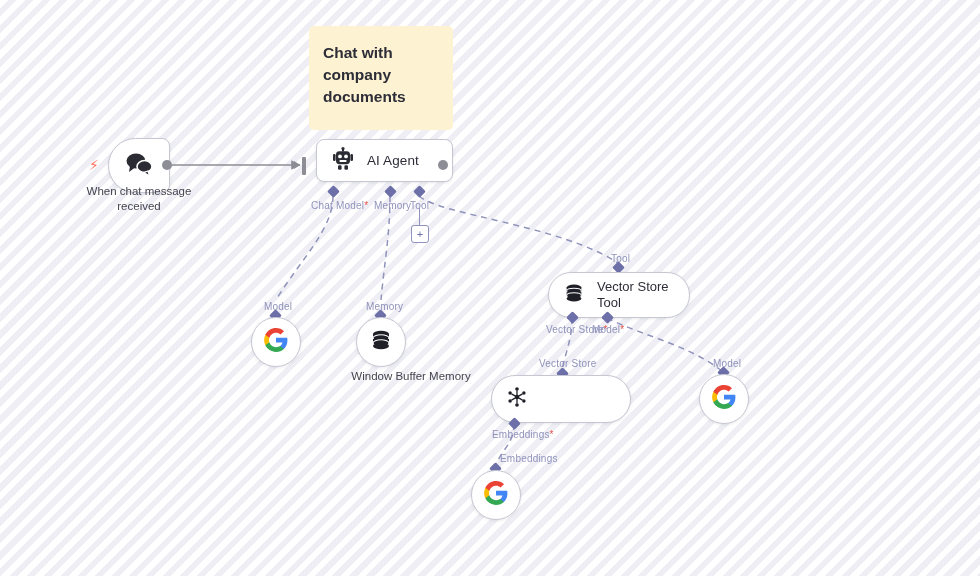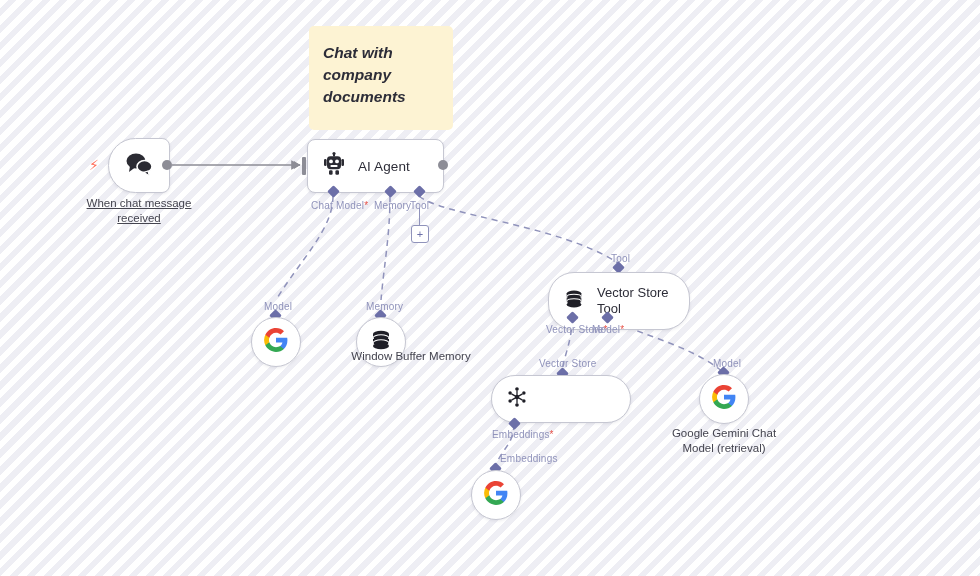--- a/index.html
+++ b/index.html
@@ -23,21 +23,20 @@
     border-radius:5px;
     box-sizing:border-box;
     padding:16px 14px;
   }
   .sticky .sticky-text{
     font-size:15.5px;
     font-weight:bold;
     color:#2d2d38;
     line-height:1.42;
     white-space:pre-line;
-    font-style:italic;
   }
 
   
   .node-rect{
     position:absolute;
     background:#ffffff;
     border:1px solid #c6c7d2;
     border-radius:8px;
     box-sizing:border-box;
     display:flex;align-items:center;
@@ -185,23 +184,23 @@
       <svg width="30" height="26" viewBox="0 0 30 26">
         <ellipse cx="12" cy="10" rx="9.5" ry="7.5" fill="#2b2b33"></ellipse>
         <path d="M6 15 L5 21 L11 16.5 Z" fill="#2b2b33"></path>
         <ellipse cx="20.5" cy="15.5" rx="7.5" ry="6" fill="#2b2b33" stroke="#ffffff" stroke-width="1.6"></ellipse>
         <path d="M24 20 L25.5 25 L20 21.5 Z" fill="#2b2b33" stroke="#ffffff" stroke-width="1.2"></path>
       </svg>
     </span>
   </div>
   <div class="bolt" style="left:89px;top:158px;">⚡</div>
   <div class="out-dot" style="left:162px;top:160px;"></div>
-  <div class="caption" style="left:70px;top:196px;width:138px;text-decoration:underline;">When chat message received</div>
-
-  <div class="node-rect" style="left:307px;top:139px;width:137px;height:54px;">
+  <div class="caption" style="left:70px;top:184px;width:138px;">When chat message received</div>
+
+  <div class="node-rect" style="left:316px;top:139px;width:137px;height:43px;">
     <span class="icon">
       <svg width="24" height="24" viewBox="0 0 24 24">
         <rect x="2" y="7" width="2.6" height="7" rx="1.2" fill="#2b2b33"></rect>
         <rect x="19.4" y="7" width="2.6" height="7" rx="1.2" fill="#2b2b33"></rect>
         <rect x="11" y="1" width="2" height="3.4" fill="#2b2b33"></rect>
         <circle cx="12" cy="1.6" r="1.6" fill="#2b2b33"></circle>
         <rect x="5" y="4.2" width="14" height="13" rx="3.4" fill="#2b2b33"></rect>
         <circle cx="9" cy="9.4" r="1.9" fill="#ffffff"></circle>
         <circle cx="15" cy="9.4" r="1.9" fill="#ffffff"></circle>
         <rect x="8.4" y="13" width="7.2" height="2" rx="1" fill="#ffffff"></rect>
@@ -247,25 +246,25 @@
       <svg width="24" height="24" viewBox="0 0 24 24">
         <ellipse cx="12" cy="6" rx="8" ry="3.2" fill="#1f1f27"></ellipse>
         <rect x="4" y="6" width="16" height="4" fill="#1f1f27"></rect>
         <ellipse cx="12" cy="10" rx="8" ry="3.2" fill="#1f1f27" stroke="#ffffff" stroke-width="1.1"></ellipse>
         <rect x="4" y="11" width="16" height="4" fill="#1f1f27"></rect>
         <ellipse cx="12" cy="15" rx="8" ry="3.2" fill="#1f1f27" stroke="#ffffff" stroke-width="1.1"></ellipse>
         <ellipse cx="12" cy="18" rx="8" ry="3.2" fill="#1f1f27"></ellipse>
       </svg>
     </span>
   </div>
-  <div class="caption" style="left:321px;top:349px;width:120px;padding-left:30px;">Window Buffer Memory</div>
+  <div class="caption" style="left:321px;top:369px;width:120px;padding-left:30px;">Window Buffer Memory</div>
 
   <div class="port-label" style="left:611px;top:253px;">Tool</div>
   <div class="diamond" style="left:614px;top:263px;"></div>
-  <div class="node-pill" style="left:548px;top:272px;width:142px;height:58px;">
+  <div class="node-pill" style="left:548px;top:272px;width:142px;height:46px;">
     <span class="icon">
       <svg width="22" height="22" viewBox="0 0 24 24">
         <ellipse cx="12" cy="6" rx="8" ry="3.2" fill="#1f1f27"></ellipse>
         <rect x="4" y="6" width="16" height="4" fill="#1f1f27"></rect>
         <ellipse cx="12" cy="10" rx="8" ry="3.2" fill="#1f1f27" stroke="#ffffff" stroke-width="1.1"></ellipse>
         <rect x="4" y="11" width="16" height="4" fill="#1f1f27"></rect>
         <ellipse cx="12" cy="15" rx="8" ry="3.2" fill="#1f1f27" stroke="#ffffff" stroke-width="1.1"></ellipse>
         <ellipse cx="12" cy="18" rx="8" ry="3.2" fill="#1f1f27"></ellipse>
       </svg>
     </span>
@@ -305,21 +304,20 @@
   <div class="node-circle" style="left:699px;top:374px;width:50px;height:50px;">
     <span class="icon">
       <svg width="26" height="26" viewBox="0 0 48 48">
         <path fill="#4285F4" d="M45.1 24.5c0-1.6-.14-3.16-.42-4.66H24v8.82h11.84c-.51 2.75-2.06 5.08-4.39 6.64v5.52h7.1c4.16-3.83 6.55-9.47 6.55-16.32z"></path>
         <path fill="#34A853" d="M24 46c5.94 0 10.92-1.97 14.56-5.33l-7.1-5.52c-1.97 1.32-4.49 2.1-7.46 2.1-5.73 0-10.58-3.87-12.31-9.07H4.34v5.7C7.96 41.07 15.4 46 24 46z"></path>
         <path fill="#FBBC05" d="M11.69 28.18c-.44-1.32-.69-2.73-.69-4.18s.25-2.86.69-4.18v-5.7H4.34A21.99 21.99 0 0 0 2 24c0 3.55.85 6.91 2.34 9.88l7.35-5.7z"></path>
         <path fill="#EA4335" d="M24 10.75c3.23 0 6.13 1.11 8.41 3.29l6.31-6.31C34.91 4.18 29.93 2 24 2 15.4 2 7.96 6.93 4.34 14.12l7.35 5.7c1.73-5.2 6.58-9.07 12.31-9.07z"></path>
       </svg>
     </span>
   </div>
-  <div class="caption" style="left:659px;top:426px;width:130px;">Google Gemini Chat Model (retrieval)</div>
 
   <div class="port-label" style="left:473px;top:453px;margin-left:27px;">Embeddings</div>
   <div class="diamond" style="left:491px;top:464px;"></div>
   <div class="node-circle" style="left:471px;top:470px;width:50px;height:50px;">
     <span class="icon">
       <svg width="26" height="26" viewBox="0 0 48 48">
         <path fill="#4285F4" d="M45.1 24.5c0-1.6-.14-3.16-.42-4.66H24v8.82h11.84c-.51 2.75-2.06 5.08-4.39 6.64v5.52h7.1c4.16-3.83 6.55-9.47 6.55-16.32z"></path>
         <path fill="#34A853" d="M24 46c5.94 0 10.92-1.97 14.56-5.33l-7.1-5.52c-1.97 1.32-4.49 2.1-7.46 2.1-5.73 0-10.58-3.87-12.31-9.07H4.34v5.7C7.96 41.07 15.4 46 24 46z"></path>
         <path fill="#FBBC05" d="M11.69 28.18c-.44-1.32-.69-2.73-.69-4.18s.25-2.86.69-4.18v-5.7H4.34A21.99 21.99 0 0 0 2 24c0 3.55.85 6.91 2.34 9.88l7.35-5.7z"></path>
         <path fill="#EA4335" d="M24 10.75c3.23 0 6.13 1.11 8.41 3.29l6.31-6.31C34.91 4.18 29.93 2 24 2 15.4 2 7.96 6.93 4.34 14.12l7.35 5.7c1.73-5.2 6.58-9.07 12.31-9.07z"></path>

